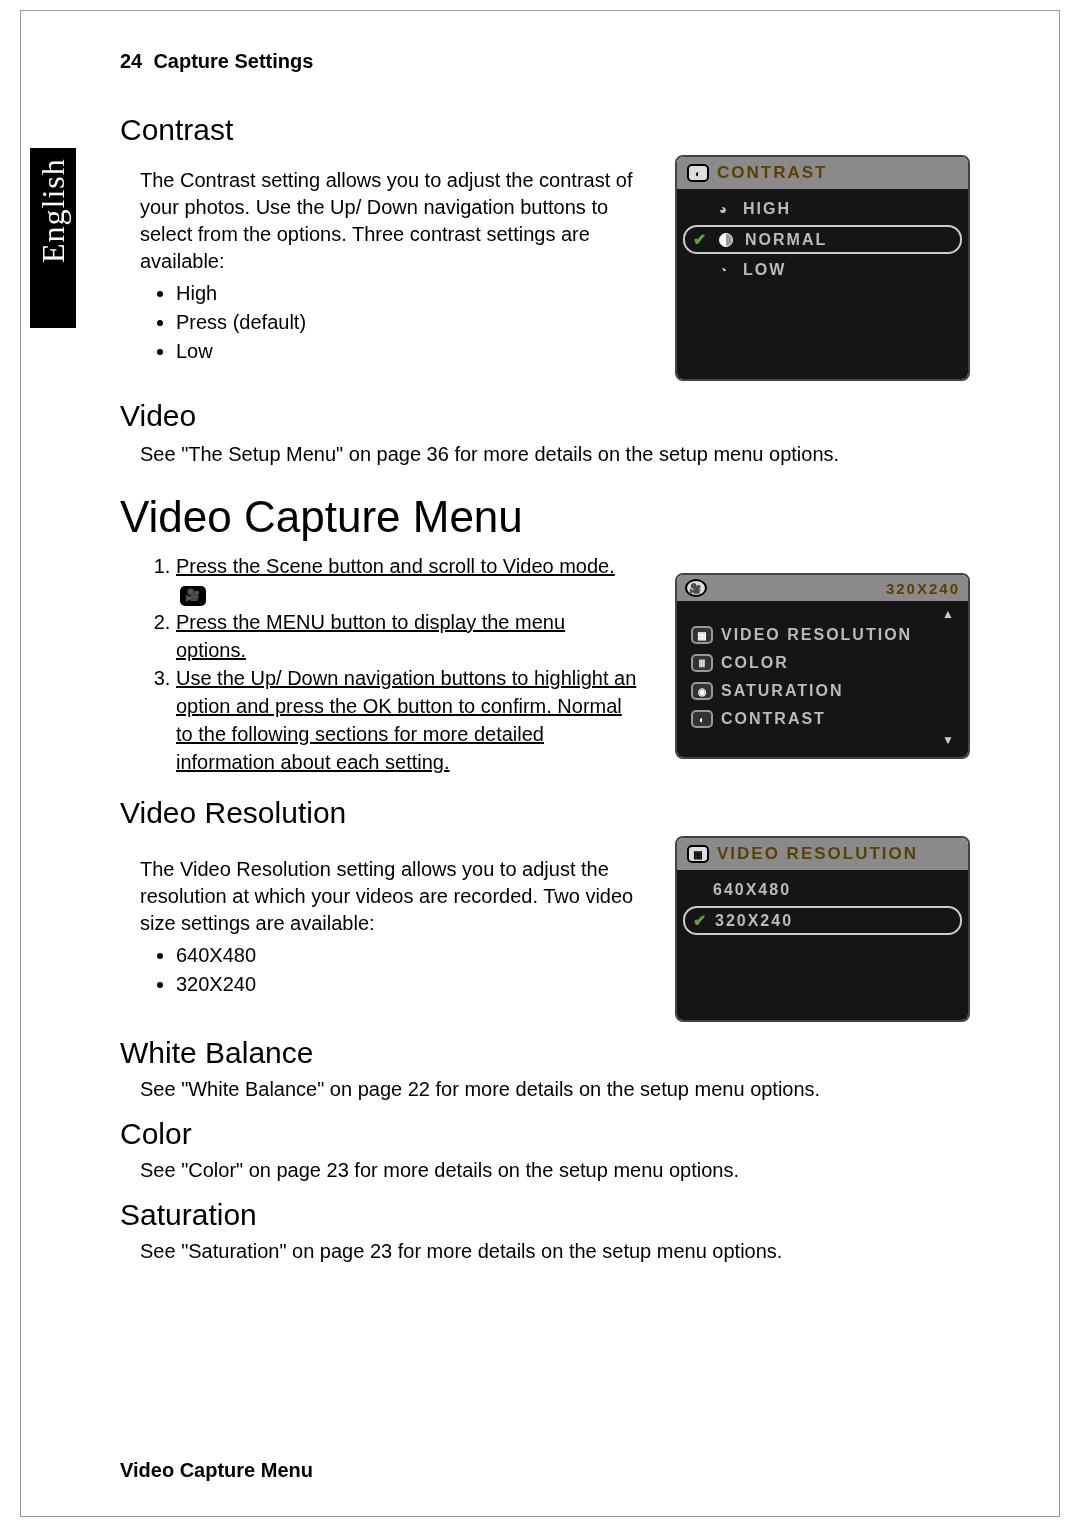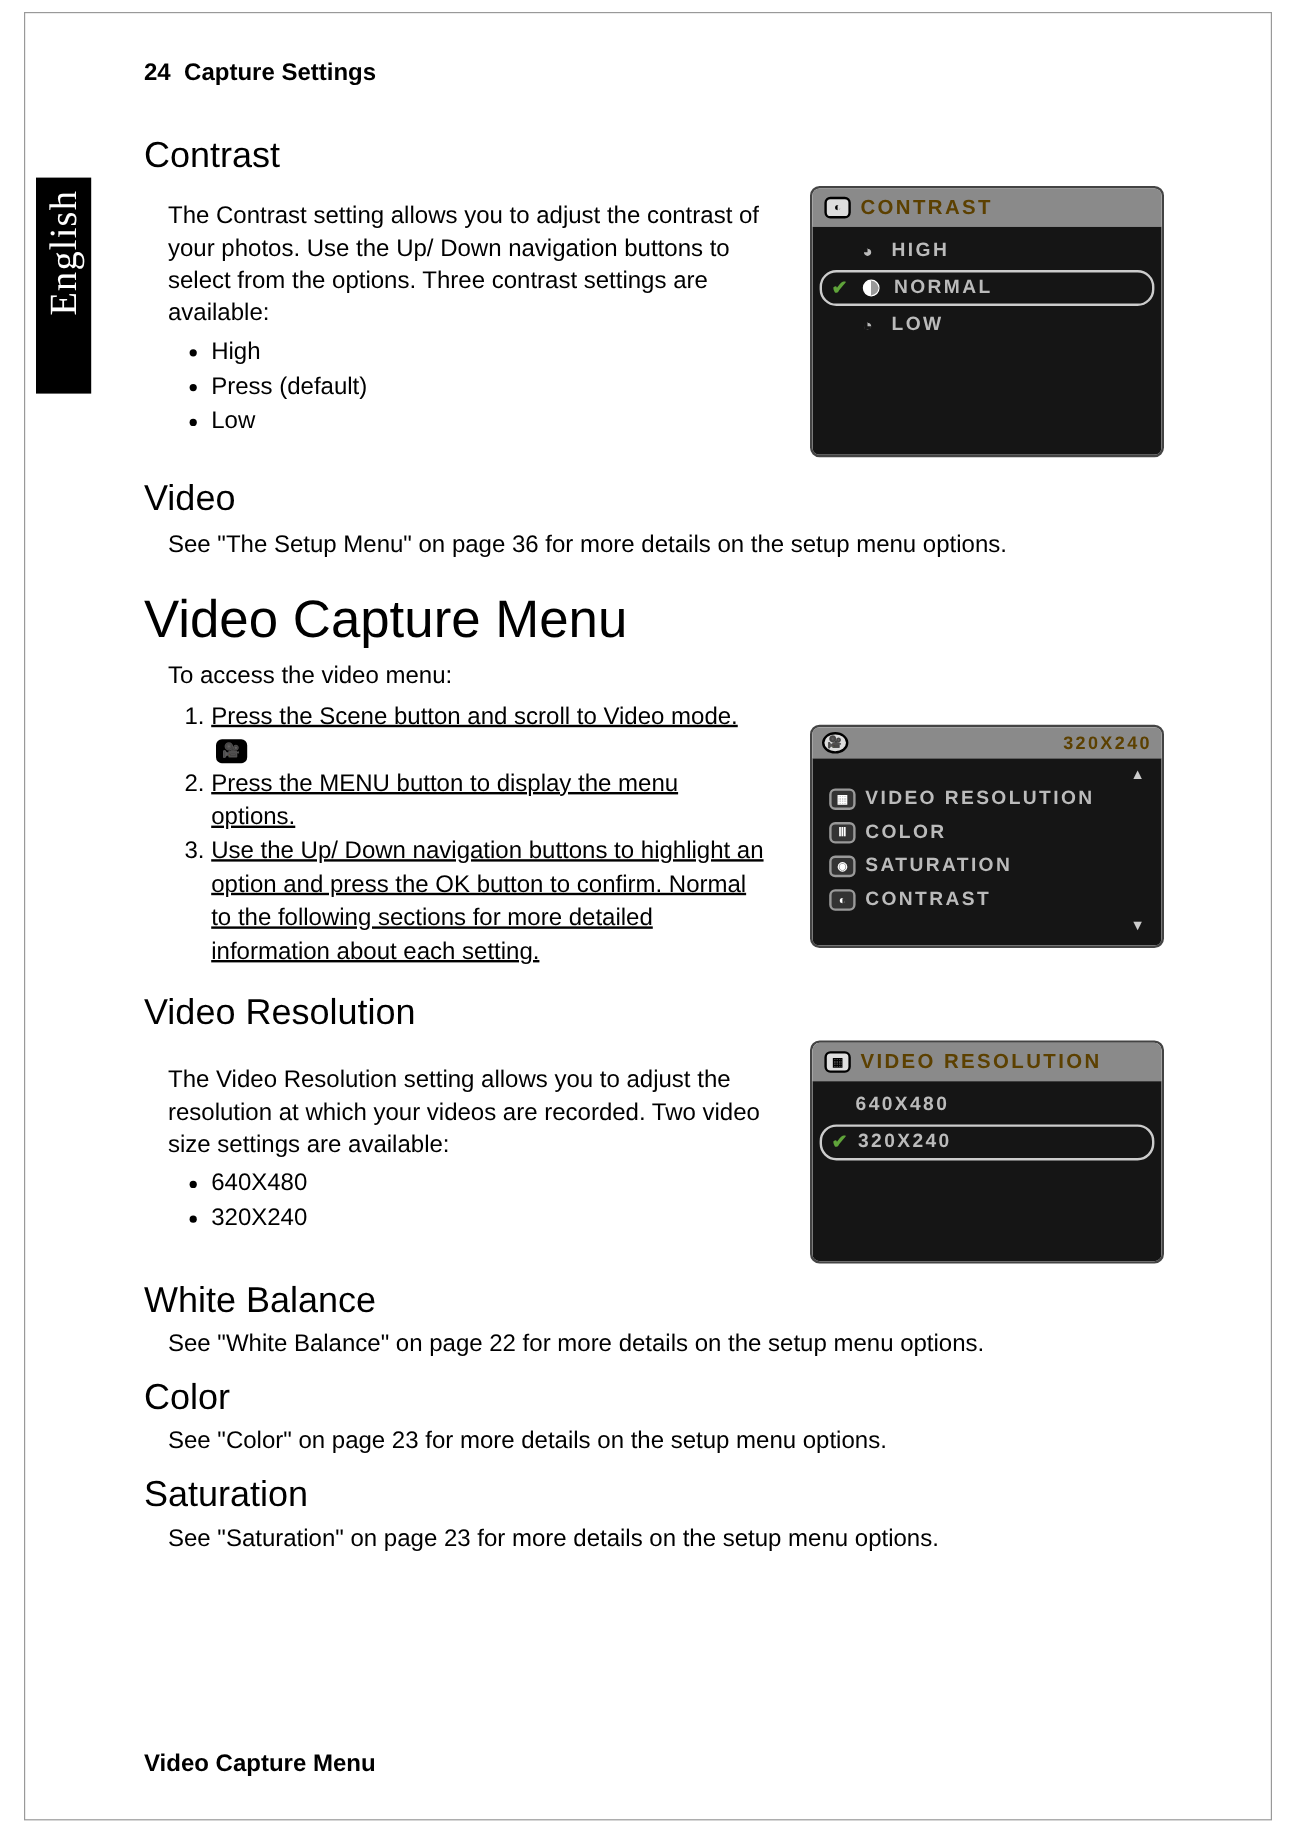--- a/index.html
+++ b/index.html
@@ -210,21 +210,20 @@
           <span>LOW</span>
         </div>
       </div>
     </div>
   </div>
 
   <h2 class="section">Video</h2>
   <p class="body">See "The Setup Menu" on page 36 for more details on the setup menu options.</p>
 
   <h1 class="main">Video Capture Menu</h1>
-  <p class="body">To access the video menu:</p>
   <div class="row">
     <div class="col-text">
       <ol class="body">
         <li><span>Press the Scene button and scroll to Video mode.</span> <span class="inline-icon">🎥</span></li>
         <li>Press the MENU button to display the menu options.</li>
         <li>Use the Up/ Down navigation buttons to highlight an option and press the OK button to confirm. Normal to the following sections for more detailed information about each setting.</li>
       </ol>
     </div>
     <div class="lcd">
       <div class="topbar">

